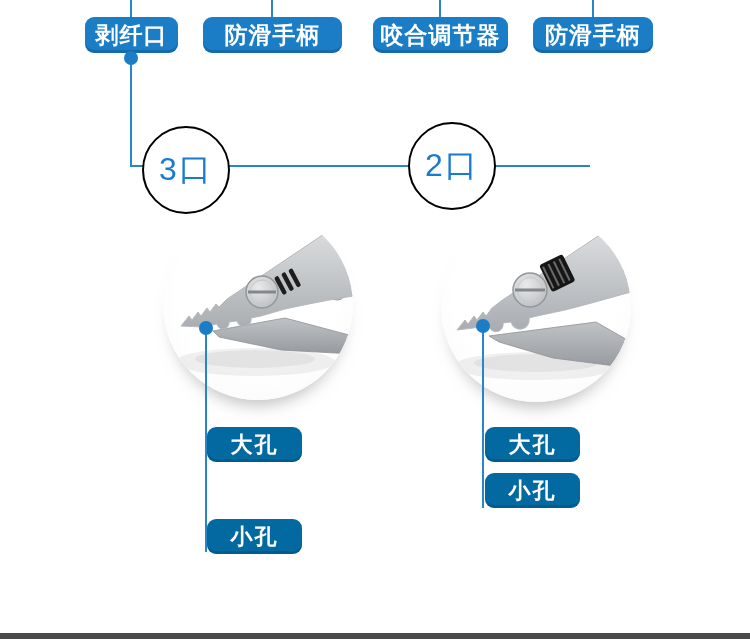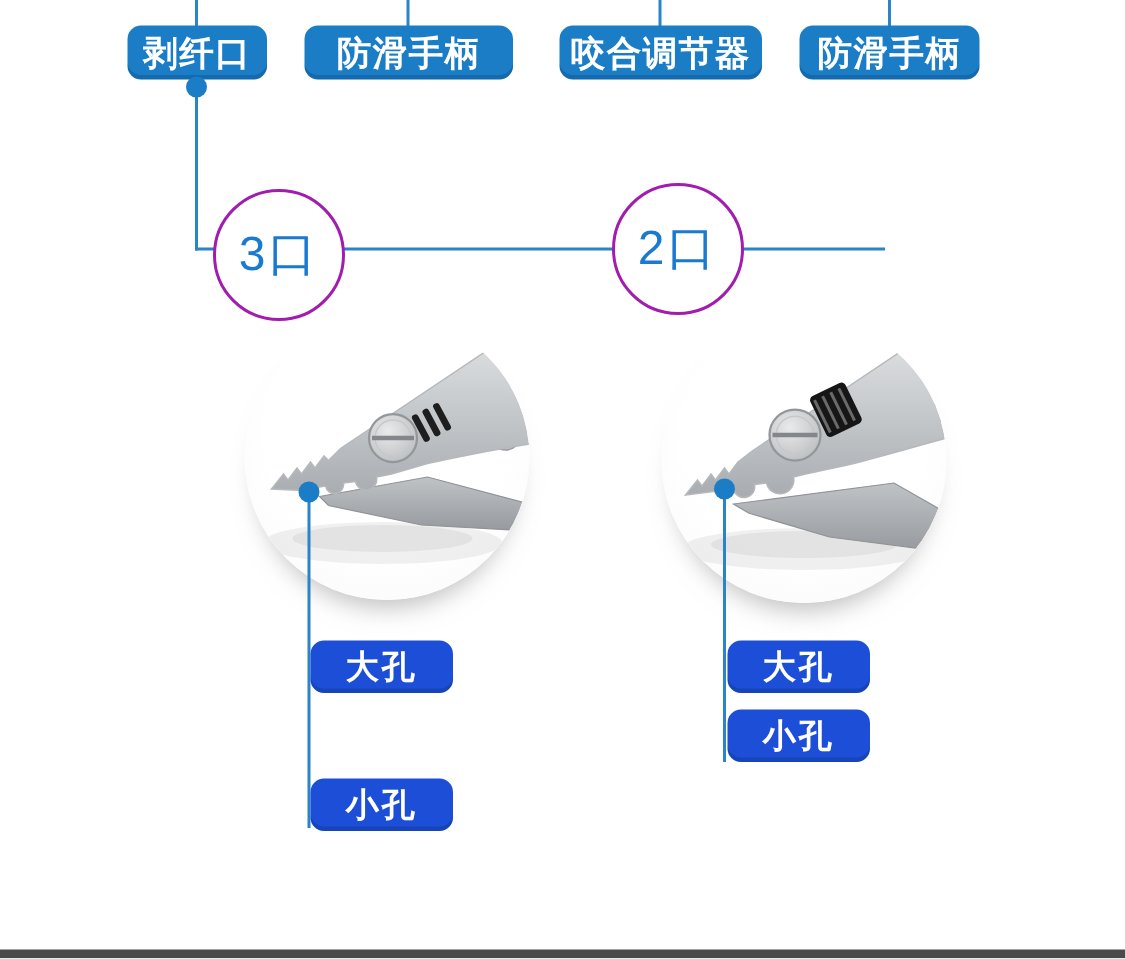--- a/index.html
+++ b/index.html
@@ -13,33 +13,33 @@
     display:flex;align-items:center;justify-content:center;
     box-shadow:inset 0 -3px 0 rgba(0,40,80,0.22);
     z-index:3;
   }
   .stem{position:absolute;top:0;width:2px;height:18px;background:#2a84c8;}
   .dot{position:absolute;width:14px;height:14px;border-radius:50%;background:#1a7dc6;z-index:4;}
   .vline{position:absolute;width:2px;background:#2a84c8;z-index:1;}
   .hline{position:absolute;height:2px;background:#2a84c8;z-index:1;}
   .badge{
     position:absolute;width:88px;height:88px;border-radius:50%;
-    background:#ffffff;border:2px solid #a21caf;box-sizing:border-box;
+    background:#ffffff;border:2px solid #000000;box-sizing:border-box;
     color:#1a7ad0;font-size:32px;letter-spacing:2px;
     display:flex;align-items:center;justify-content:center;z-index:2;
   }
   .photo{
     position:absolute;width:190px;height:190px;border-radius:50%;overflow:hidden;
     background:radial-gradient(circle at 50% 42%, #ffffff 55%, #fbfbfb 80%, #f1f1f1 100%);
     box-shadow:0 14px 16px -9px rgba(140,140,140,0.55);
     z-index:0;
   }
   .photo svg{display:block;}
   .pill-hole{
-    position:absolute;width:95px;height:35px;background:#1d4ed8;border-radius:9px;
+    position:absolute;width:95px;height:35px;background:#0369a1;border-radius:9px;
     color:#ffffff;font-size:22px;font-weight:bold;letter-spacing:2px;
     display:flex;align-items:center;justify-content:center;
     box-shadow:inset 0 -3px 0 rgba(0,40,80,0.22);
     z-index:3;
   }
   .bottom-bar{position:absolute;left:0;bottom:0;width:750px;height:6px;background:#4a4a4a;z-index:5;}
 </style>
 </head>
 <body>
 

